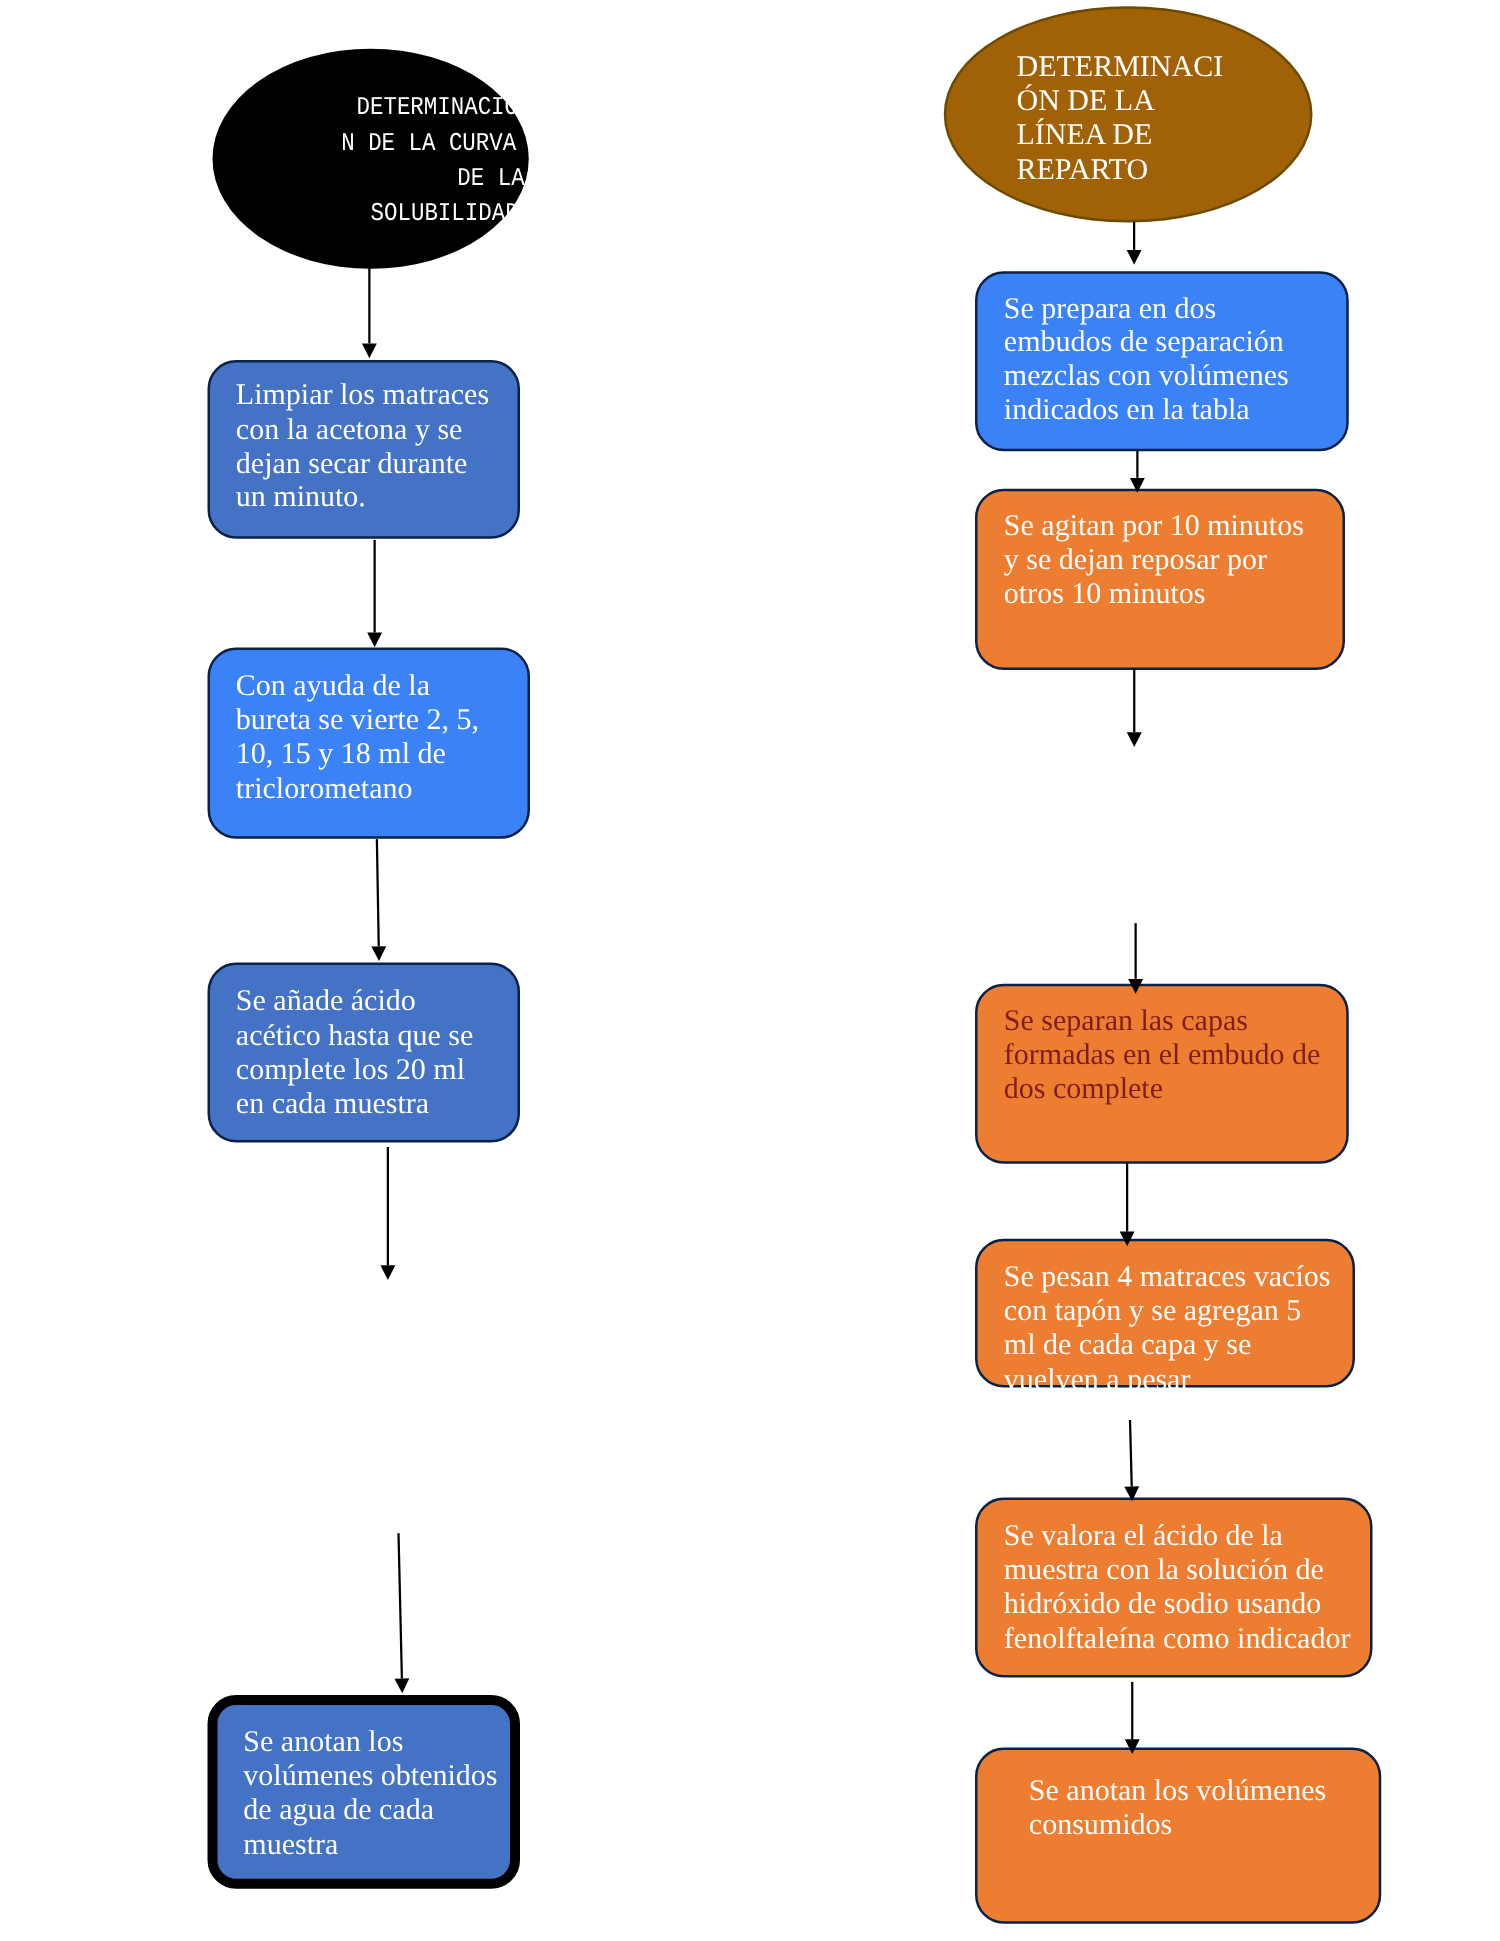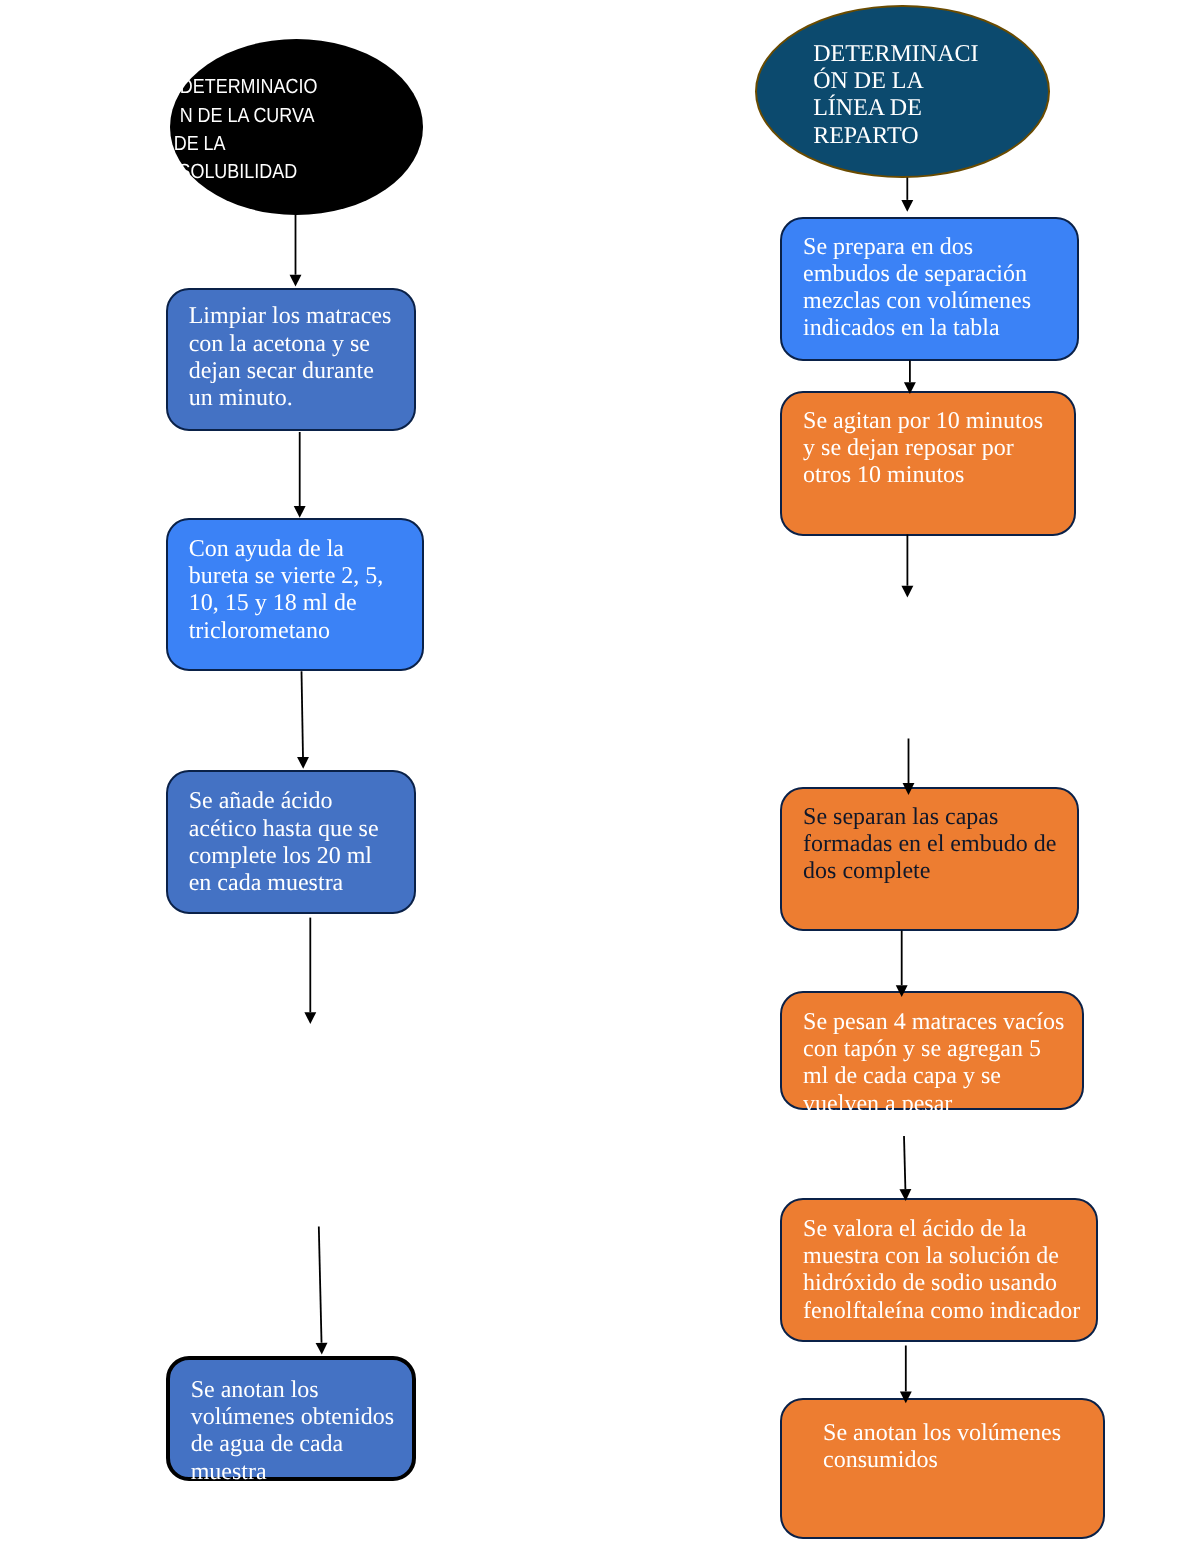--- a/index.html
+++ b/index.html
@@ -5,22 +5,22 @@
   html,body{margin:0;padding:0;background:#ffffff;}
   body{width:1200px;height:1553px;position:relative;overflow:hidden;
        -webkit-font-smoothing:antialiased;text-rendering:geometricPrecision;}
   .stage{position:absolute;left:0;top:0;width:1200px;height:1553px;background:#fff;}
   .links{position:absolute;left:0;top:0;width:1200px;height:1553px;z-index:5;pointer-events:none;}
   .node{position:absolute;box-sizing:border-box;z-index:1;}
   .ellipse{border-radius:50%;display:flex;align-items:center;justify-content:center;}
   .box{border-radius:23px;}
   .serif{font-family:"Liberation Serif",serif;font-size:24px;line-height:27.3px;color:#ffffff;}
   .boxtext{position:absolute;left:21.2px;top:14.6px;right:4px;white-space:nowrap;}
-  .sans{font-family:Liberation Sans, sans-serif;font-size:20.5px;line-height:28.4px;color:#ffffff;
-        text-align:left;width:100%;position:relative;top:3.5px;}
+  .sans{font-family:Liberation Mono, monospace;font-size:20.5px;line-height:28.4px;color:#ffffff;
+        text-align:right;width:100%;position:relative;top:3.5px;}
   .sans span{display:inline-block;transform:scaleX(0.875);}
   .titletext{position:absolute;white-space:nowrap;}
 </style>
 </head>
 <body>
 
 <div class="stage" style="background: rgb(255, 255, 255);">
   <svg class="links" width="1200" height="1553" viewBox="0 0 1200 1553">
     <g>
         <line x1="295.50" y1="214.00" x2="295.50" y2="274.70" stroke="#000000" stroke-width="1.8"></line>
@@ -67,43 +67,43 @@
         <polygon points="905.70,1201.00 899.44,1189.36 911.34,1189.05" fill="#000000"></polygon>
       </g>
     <g>
         <line x1="905.80" y1="1345.50" x2="905.80" y2="1391.40" stroke="#000000" stroke-width="1.8"></line>
         <polygon points="905.80,1403.20 899.85,1391.40 911.75,1391.40" fill="#000000"></polygon>
       </g>
   </svg>
   <div class="node ellipse" style="left:170.4px;top:38.5px;width:253.0px;height:176.0px;background:#000000;">
     <div class="sans" style="color: rgb(255, 255, 255);"><span>DETERMINACIO</span><br><span>N DE LA CURVA</span><br><span>DE LA</span><br><span>SOLUBILIDAD</span><br></div>
   </div>
-  <div class="node ellipse" style="left:755.0px;top:4.5px;width:295.0px;height:173.5px;background:#0c4a6e;border:2px solid #6A4B00;">
+  <div class="node ellipse" style="left:755.0px;top:4.5px;width:295.0px;height:173.5px;background:#a16207;border:2px solid #6A4B00;">
     <div class="serif titletext" style="left: 56.2px; top: 34.4px; color: rgb(255, 255, 255);"><span>DETERMINACI</span><br><span>ÓN DE LA</span><br><span>LÍNEA DE</span><br><span>REPARTO</span><br></div>
   </div>
   <div class="node box" style="left:165.5px;top:287.5px;width:250.7px;height:143.7px;background:#4472C4;border:2px solid #0A2148;">
     <div class="serif boxtext" style="top: 13.8px; color: rgb(255, 255, 255);"><span>Limpiar los matraces</span><br><span>con la acetona y se</span><br><span>dejan secar durante</span><br><span>un minuto.</span><br></div>
   </div>
   <div class="node box" style="left:165.5px;top:518.1px;width:258px;height:153.0px;background:#3b82f6;border:2px solid #0A2148;">
     <div class="serif boxtext" style="top: 15.6px; color: rgb(255, 255, 255);"><span>Con ayuda de la</span><br><span>bureta se vierte 2, 5,</span><br><span>10, 15 y 18 ml de</span><br><span>triclorometano</span><br></div>
   </div>
   <div class="node box" style="left:165.5px;top:769.8px;width:250.7px;height:144.6px;background:#4472C4;border:2px solid #0A2148;padding-left:40px;">
     <div class="serif boxtext" style="top: 16.6px; color: rgb(255, 255, 255);"><span>Se añade ácido</span><br><span>acético hasta que se</span><br><span>complete los 20 ml</span><br><span>en cada muestra</span><br></div>
   </div>
-  <div class="node box" style="left:165.5px;top:1355.9px;width:250.7px;height:125px;background:#4472C4;border:4px solid #000000;">
+  <div class="node box" style="left:165.5px;top:1355.9px;width:250.7px;height:155px;background:#4472C4;border:8px solid #000000;">
     <div class="serif boxtext" style="top: 16.8px; color: rgb(255, 255, 255);"><span>Se anotan los</span><br><span>volúmenes obtenidos</span><br><span>de agua de cada</span><br><span>muestra</span><br></div>
   </div>
   <div class="node box" style="left:779.9px;top:217.0px;width:299.0px;height:144.1px;background:#3b82f6;border:2px solid #0A2148;">
     <div class="serif boxtext" style="top: 14.6px; color: rgb(255, 255, 255);"><span>Se prepara en dos</span><br><span>embudos de separación</span><br><span>mezclas con volúmenes</span><br><span>indicados en la tabla</span><br></div>
   </div>
   <div class="node box" style="left:779.9px;top:391.0px;width:296.0px;height:144.7px;background:#ED7D31;border:2px solid #0A2148;">
     <div class="serif boxtext" style="top: 14.6px; color: rgb(255, 255, 255);"><span>Se agitan por 10 minutos</span><br><span>y se dejan reposar por</span><br><span>otros 10 minutos</span><br></div>
   </div>
   <div class="node box" style="left:779.9px;top:787.0px;width:299.3px;height:144.1px;background:#ED7D31;border:2px solid #0A2148;">
-    <div class="serif boxtext" style="top: 14.6px; color: #0f172a;"><span>Se separan las capas</span><br><span>formadas en el embudo de</span><br><span>dos complete</span><br></div>
+    <div class="serif boxtext" style="top: 14.6px; color: #7f1d1d;"><span>Se separan las capas</span><br><span>formadas en el embudo de</span><br><span>dos complete</span><br></div>
   </div>
   <div class="node box" style="left:779.9px;top:990.8px;width:303.8px;height:119px;background:#ED7D31;border:2px solid #0A2148;">
     <div class="serif boxtext" style="top: 15.9px; color: rgb(255, 255, 255);"><span>Se pesan 4 matraces vacíos</span><br><span>con tapón y se agregan 5</span><br><span>ml de cada capa y se</span><br><span>vuelven a pesar</span><br></div>
   </div>
   <div class="node box" style="left:779.9px;top:1197.8px;width:318.1px;height:143.8px;background:#ED7D31;border:2px solid #0A2148;">
     <div class="serif boxtext" style="top: 15.9px; color: rgb(255, 255, 255);"><span>Se valora el ácido de la</span><br><span>muestra con la solución de</span><br><span>hidróxido de sodio usando</span><br><span>fenolftaleína como indicador</span><br></div>
   </div>
   <div class="node box" style="left:779.9px;top:1397.5px;width:325.0px;height:141.2px;background:#ED7D31;border:2px solid #0A2148;">
     <div class="serif boxtext" style="top: 20.3px; color: rgb(255, 255, 255); margin-left: 20px;"><span>Se anotan los volúmenes</span><br><span>consumidos</span><br></div>
   </div>

